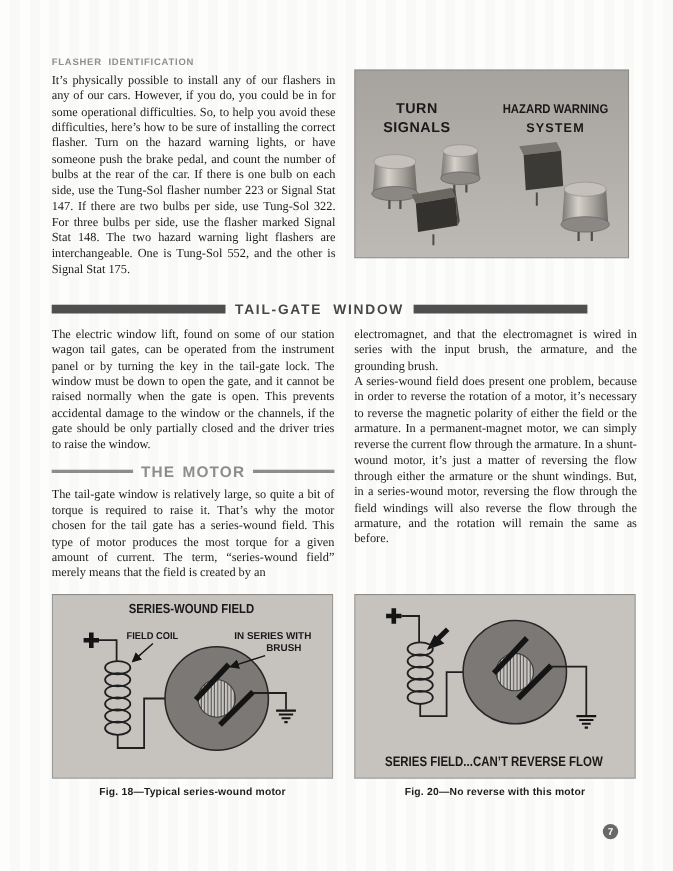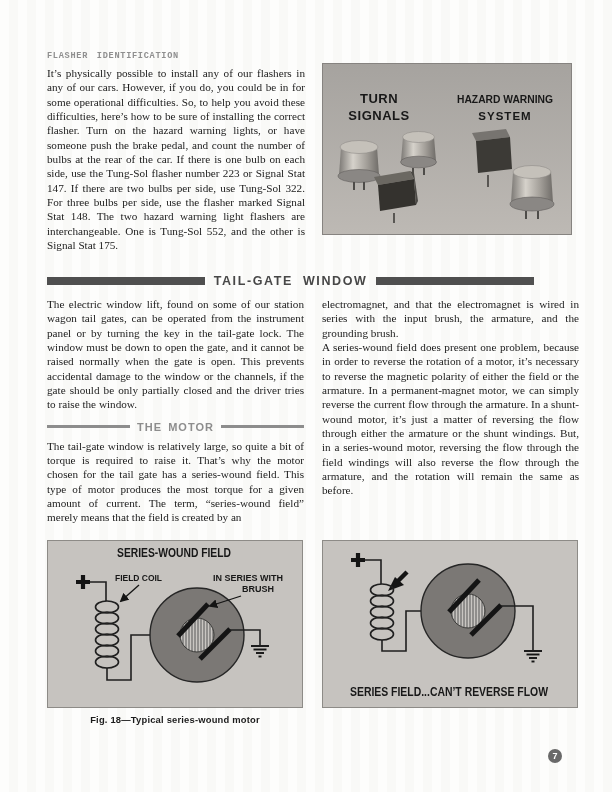--- a/index.html
+++ b/index.html
@@ -41,21 +41,21 @@
     font-size:12.5px;letter-spacing:1.6px;word-spacing:5px;color:#474747;
     white-space:nowrap;
   }
   
   .motor-heading{
     display:flex;align-items:center;gap:7px;margin:9px 0 6px 0;
   }
   .motor-heading .rule{flex:1;height:2.6px;background:#8d8d8d;}
   .motor-heading .motor-label{
     font-family:"Liberation Sans",sans-serif;font-weight:bold;
-    font-size:11px;letter-spacing:1px;word-spacing:2px;color:#8d8d8d;
+    font-size:14px;letter-spacing:1px;word-spacing:2px;color:#8d8d8d;
     white-space:nowrap;
   }
   .sub-heading{
     font-family:"Liberation Sans",sans-serif;font-weight:bold;
     font-size:8.6px;letter-spacing:.6px;color:#979797;margin:8px 0 5px 0;
   }
   
   .fig{position:absolute;}
   .fig18{left:322px;top:63px;}
   .fig19{left:47px;top:540px;}
@@ -78,21 +78,21 @@
   
   svg text{
     font-family:"Liberation Sans",sans-serif;font-weight:bold;fill:#181818;
   }
 </style>
 </head>
 <body>
 
 <div class="page">
 
-  <div class="gray-heading" style="left:47px;top:51px;font-family:Liberation Mono, monospace;">FLASHER IDENTIFICATION</div>
+  <div class="gray-heading" style="left:47px;top:51px;">FLASHER IDENTIFICATION</div>
 
   <p class="body-text flasher-body">It’s physically possible to install any of our flashers in any of our cars. However, if you do, you could be in for some operational difficulties. So, to help you avoid these difficulties, here’s how to be sure of installing the correct flasher. Turn on the hazard warning lights, or have someone push the brake pedal, and count the number of bulbs at the rear of the car. If there is one bulb on each side, use the Tung-Sol flasher number 223 or Signal Stat 147. If there are two bulbs per side, use Tung-Sol 322. For three bulbs per side, use the flasher marked Signal Stat 148. The two hazard warning light flashers are interchangeable. One is Tung-Sol 552, and the other is Signal Stat 175.</p>
 
   <svg class="fig fig18" width="250" height="172" viewBox="0 0 250 172">
     <defs>
       <linearGradient id="photoG" x1="0" y1="0" x2="0" y2="1">
         <stop offset="0" stop-color="#a6a39f"></stop>
         <stop offset="1" stop-color="#bdb9b4"></stop>
       </linearGradient>
       <linearGradient id="metalG" x1="0" y1="0" x2="1" y2="0">
@@ -246,16 +246,17 @@
     <path d="M149,95 L179,65" stroke="#141414" stroke-width="5"></path>
     <path d="M179,66 H211 V110" fill="none" stroke="#1f1f1f" stroke-width="1.6"></path>
     <g stroke="#141414" stroke-width="1.9">
       <path d="M202,111 H220"></path>
         <path d="M204.5,114.5 H217.5"></path>
       <path d="M207,118 H215"></path>
         <path d="M209.5,121.5 H212.5"></path>
     </g>
     <text x="127" y="156" text-anchor="middle" font-size="12.5" textLength="198" lengthAdjust="spacingAndGlyphs">SERIES FIELD...CAN’T REVERSE FLOW</text>
   </svg>
+  <div class="caption cap20">Fig. 20—No reverse with this motor</div>
 
   <div class="page-badge">7</div>
 
 </div>
 
 </body></html>

